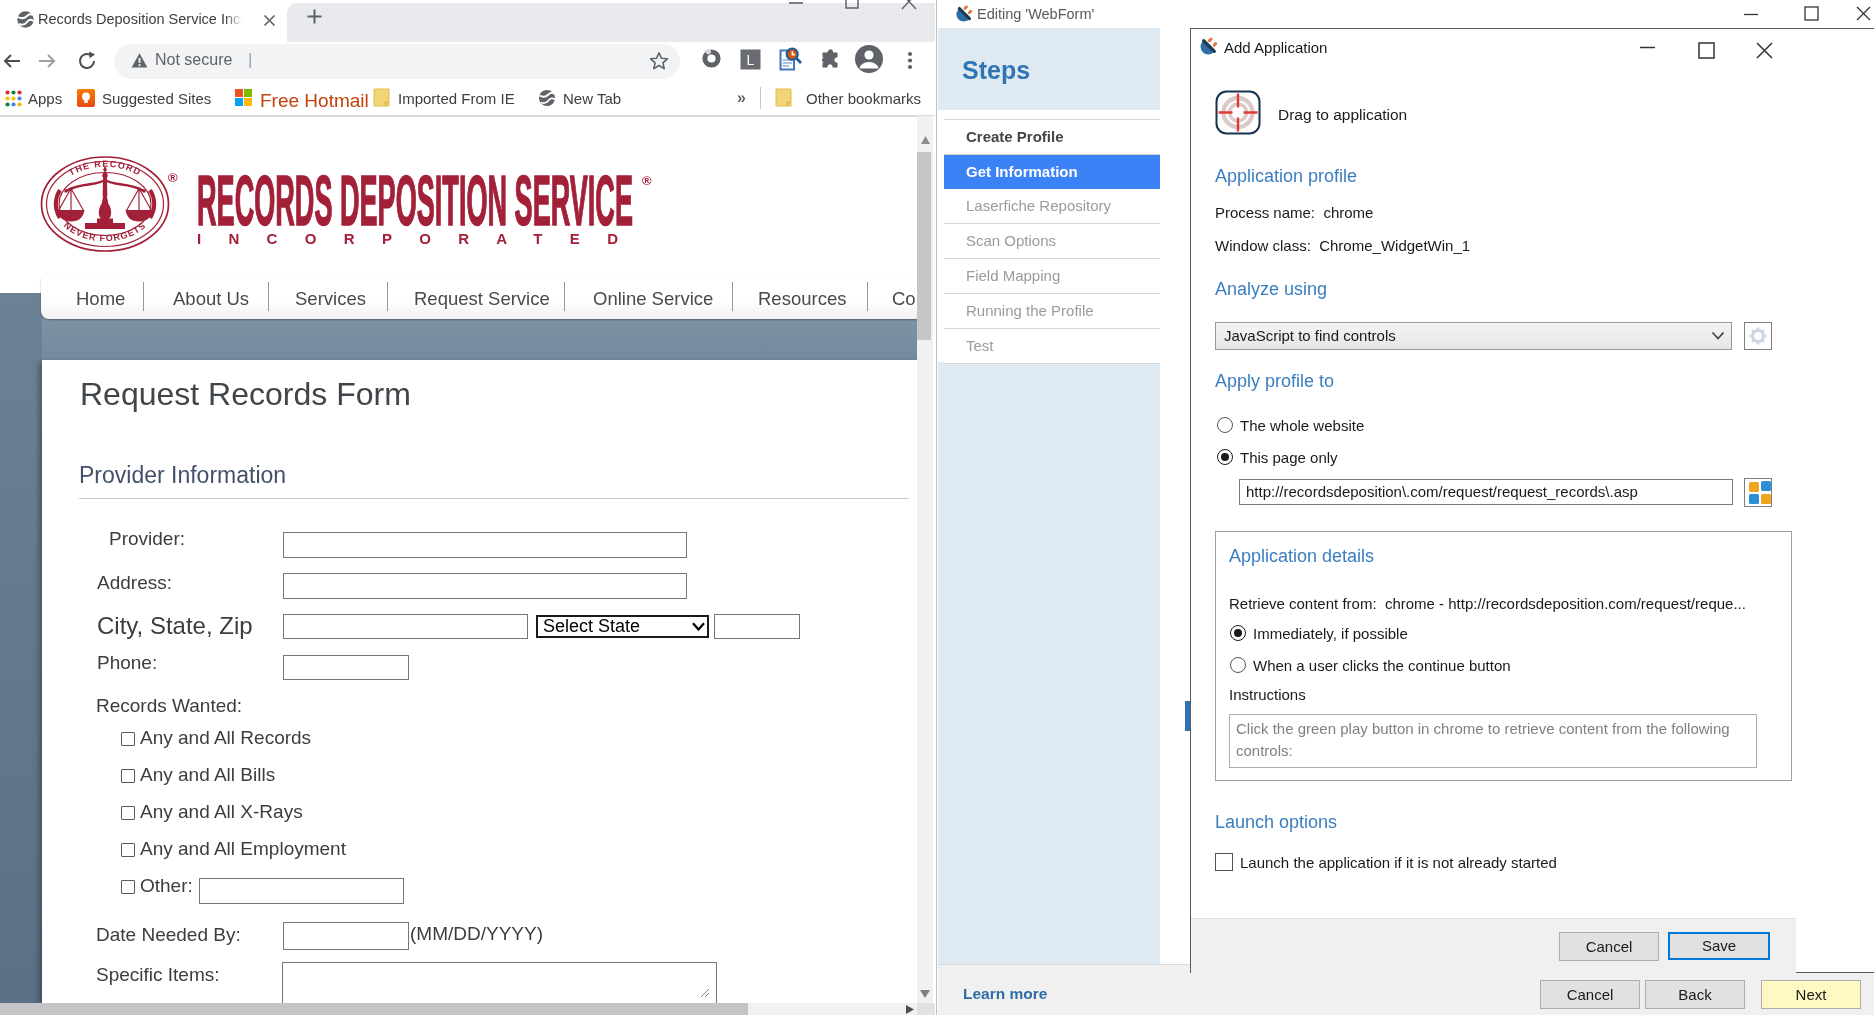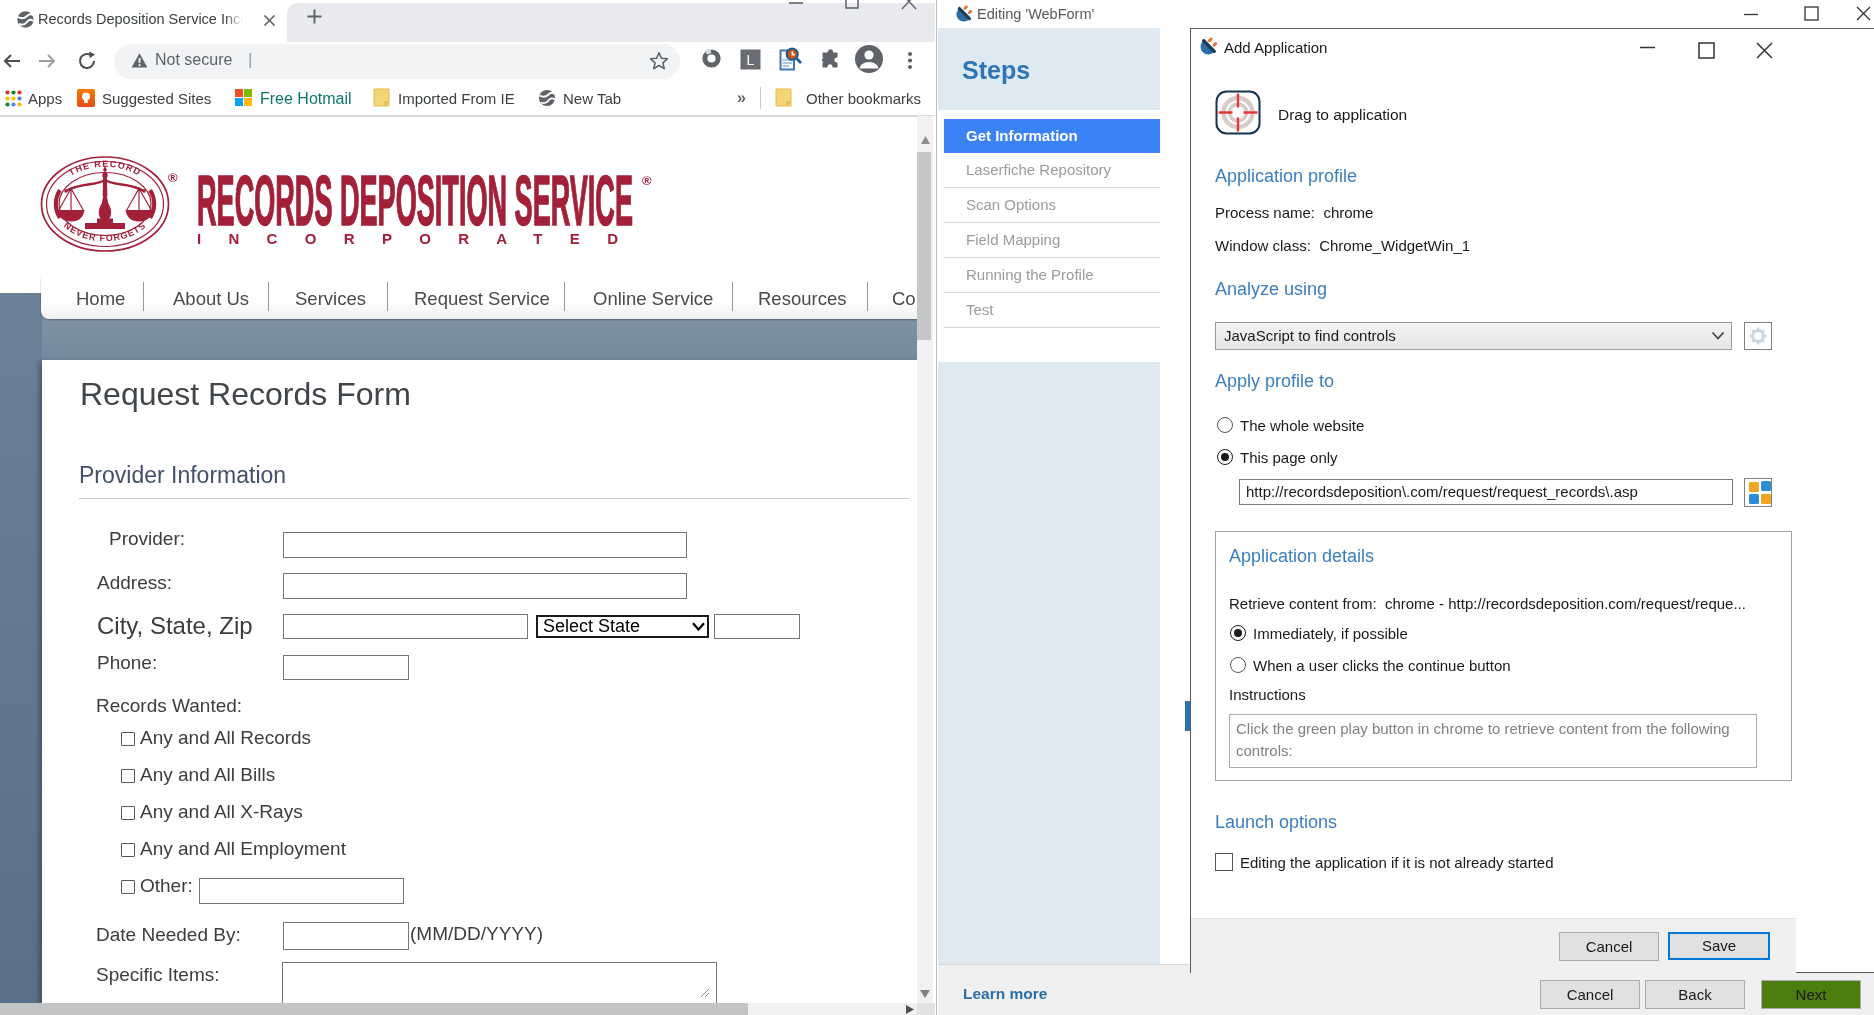--- a/index.html
+++ b/index.html
@@ -133,21 +133,21 @@
         <circle cx="9" cy="7.5" r="4" fill="#fff"></circle>
         <rect x="7.2" y="10.5" width="3.6" height="3.4" fill="#fff"></rect>
       </svg>
   <div class="abs" style="left:102px;top:90px;font-size:15px;color:#3c4043;">Suggested Sites</div>
   <svg class="abs" style="left:235px;top:89px;" width="17" height="17" viewBox="0 0 17 17">
         <rect width="8" height="8" fill="#f25022"></rect>
         <rect x="9" width="8" height="8" fill="#7fba00"></rect>
         <rect y="9" width="8" height="8" fill="#00a4ef"></rect>
         <rect x="9" y="9" width="8" height="8" fill="#ffb900"></rect>
       </svg>
-  <div class="abs" style="left:260px;top:90px;font-size:16px;color:#0f766e;">Free Hotmail</div>
+  <div class="abs" style="left:260px;top:90px;font-size:19px;color:#c2410c;">Free Hotmail</div>
   <svg class="abs" style="left:373px;top:88px;" width="17" height="19" viewBox="0 0 17 19">
         <path d="M1 1 H16 V18 H1 Z" fill="#f3d476" stroke="#e0bc4e" stroke-width="1"></path>
         <path d="M12 18 v-4 h4" fill="#e6c65f" stroke="#d9b448" stroke-width="1"></path>
       </svg>
   <div class="abs" style="left:398px;top:90px;font-size:15px;color:#3c4043;">Imported From IE</div>
   <svg class="abs" style="left:538px;top:89px;" width="18" height="18" viewBox="0 0 18 18">
         <circle cx="9" cy="9" r="8" fill="#5f6368"></circle>
         <path d="M1.5 6.5 Q6.5 9.5 10.5 5.5 Q13.5 2.5 16.5 4.8 M2.8 13.5 Q7.5 15.5 10.5 11.5 Q13.2 7.8 17 10.6" stroke="#fff" stroke-width="1.8" fill="none"></path>
       </svg>
   <div class="abs" style="left:563px;top:90px;font-size:15px;color:#3c4043;">New Tab</div>
@@ -304,20 +304,21 @@
       </svg>
   <svg class="abs" style="left:921px;top:6px;" width="15" height="15" viewBox="0 0 15 15">
         <path d="M1 1 L14 14 M14 1 L1 14" stroke="#333" stroke-width="1.3"></path>
       </svg>
 
   <div class="abs" style="left:3px;top:28px;width:1157px;height:936px;background:#fff;"></div>
   <div class="abs" style="left:3px;top:28px;width:222px;height:936px;background:#dfe9f1;"></div>
   <div class="abs" style="left:27px;top:56px;font-size:25px;font-weight:bold;color:#2e75b5;">Steps</div>
   <div class="abs" style="left:3px;top:110px;width:224px;height:252px;background:#fff;"></div>
   <div class="abs" id="steps" style="left:9px;top:119px;width:216px;font-size:15px;">
+    <div style="height:34px;background:#fff;border-top:1px solid #d5d5d5;border-bottom:1px solid #d5d5d5;line-height:34px;padding-left:22px;font-weight:bold;color:#444;">Create Profile</div>
     <div style="height:34px;background:#3b82f6;line-height:34px;padding-left:22px;font-weight:bold;color:#fff;">Get Information</div>
     <div style="height:34px;background:#fff;border-bottom:1px solid #d5d5d5;line-height:34px;padding-left:22px;color:#9b9b9b;">Laserfiche Repository</div>
     <div style="height:34px;background:#fff;border-bottom:1px solid #d5d5d5;line-height:34px;padding-left:22px;color:#9b9b9b;">Scan Options</div>
     <div style="height:34px;background:#fff;border-bottom:1px solid #d5d5d5;line-height:34px;padding-left:22px;color:#9b9b9b;">Field Mapping</div>
     <div style="height:34px;background:#fff;border-bottom:1px solid #d5d5d5;line-height:34px;padding-left:22px;color:#9b9b9b;">Running the Profile</div>
     <div style="height:34px;background:#fff;border-bottom:1px solid #d5d5d5;line-height:34px;padding-left:22px;color:#9b9b9b;">Test</div>
   </div>
 
   <div class="abs" style="left:765px;top:247px;width:170px;height:437px;background:#fff;border:1px solid #c3c7cb;"></div>
   <div class="abs" style="left:766px;top:260px;width:155px;height:300px;background:#f4f4f4;"></div>
@@ -333,21 +334,21 @@
   <div class="abs" style="left:850px;top:564px;width:31px;height:26px;background:#eee;border:1px solid #8a8a8a;"></div>
   <svg class="abs" style="left:864px;top:572px;" width="12" height="10" viewBox="0 0 12 10">
         <path d="M1 2 L6 8 L11 2" stroke="#555" stroke-width="1.6" fill="none"></path>
       </svg>
   <div class="abs" style="left:250px;top:701px;width:5px;height:30px;background:#2d74b5;"></div>
 
   <div class="abs" style="left:3px;top:964px;width:936px;height:51px;background:#f0f0f0;border-top:1px solid #d9d9d9;"></div>
   <div class="abs" style="left:28px;top:985px;font-size:15.5px;font-weight:bold;color:#2d6da4;">Learn more</div>
   <div class="abs" style="left:605px;top:980px;width:98px;height:27px;background:#e1e1e1;border:1px solid #adadad;font-size:15px;color:#1a1a1a;text-align:center;line-height:27px;">Cancel</div>
   <div class="abs" style="left:710px;top:980px;width:98px;height:27px;background:#e1e1e1;border:1px solid #adadad;font-size:15px;color:#1a1a1a;text-align:center;line-height:27px;">Back</div>
-  <div class="abs" style="left:826px;top:980px;width:98px;height:27px;background:#4d7c0f;border:1px solid #adadad;font-size:15px;color:#1a1a1a;text-align:center;line-height:27px;">Next</div>
+  <div class="abs" style="left:826px;top:980px;width:98px;height:27px;background:#fef9c3;border:1px solid #adadad;font-size:15px;color:#1a1a1a;text-align:center;line-height:27px;">Next</div>
 </div>
 
 <div class="abs" id="dialog" style="left:1190px;top:28px;width:710px;height:945px;background:#fff;border:1px solid #5a5a5a;box-sizing:border-box;font-size:15px;color:#1a1a1a;">
   <svg class="abs" style="left:7px;top:8px;" width="20" height="20" viewBox="0 0 19 19" id="lficon2">
         <use href="#lfsym"></use>
       </svg>
   <div class="abs" style="left:33px;top:10px;font-size:15px;">Add Application</div>
   <svg class="abs" style="left:449px;top:17px;" width="15" height="3" viewBox="0 0 15 3">
         <path d="M0 1.5 H15" stroke="#333" stroke-width="1.5"></path>
       </svg>
@@ -401,21 +402,21 @@
     <div class="abs" style="left:39px;top:596px;width:16px;height:16px;border:1px solid #1a1a1a;border-radius:50%;box-sizing:border-box;"></div>
     <div class="abs" style="left:43px;top:600px;width:8px;height:8px;background:#1a1a1a;border-radius:50%;"></div>
     <div class="abs" style="left:62px;top:596px;">Immediately, if possible</div>
     <div class="abs" style="left:39px;top:628px;width:16px;height:16px;border:1px solid #555;border-radius:50%;box-sizing:border-box;"></div>
     <div class="abs" style="left:62px;top:628px;">When a user clicks the continue button</div>
     <div class="abs" style="left:38px;top:657px;">Instructions</div>
     <div class="abs" style="left:38px;top:685px;width:528px;height:54px;box-sizing:border-box;border:1px solid #abadb3;"></div>
     <div class="abs" style="left:45px;top:689px;width:515px;color:#808080;line-height:22px;">Click the green play button in chrome to retrieve content from the following controls:</div>
     <div class="abs" style="left:24px;top:783px;font-size:18px;color:#3a7ebf;">Launch options</div>
     <div class="abs" style="left:24px;top:824px;width:18px;height:18px;box-sizing:border-box;border:1.5px solid #555;background:#fff;"></div>
-    <div class="abs" style="left:49px;top:825px;">Editing the application if it is not already started</div>
+    <div class="abs" style="left:49px;top:825px;">Launch the application if it is not already started</div>
   </div>
 
   <div class="abs" style="left:0;top:889px;width:605px;height:54px;background:#f0f0f0;border-top:1px solid #dfdfdf;"></div>
   <div class="abs" style="left:368px;top:903px;width:98px;height:27px;background:#e1e1e1;border:1px solid #adadad;text-align:center;line-height:27px;">Cancel</div>
   <div class="abs" style="left:477px;top:903px;width:102px;height:28px;background:#e1e1e1;border:2px solid #0078d7;text-align:center;line-height:24px;box-sizing:border-box;">Save</div>
 </div>
 
 </div>
 
 </body></html>

